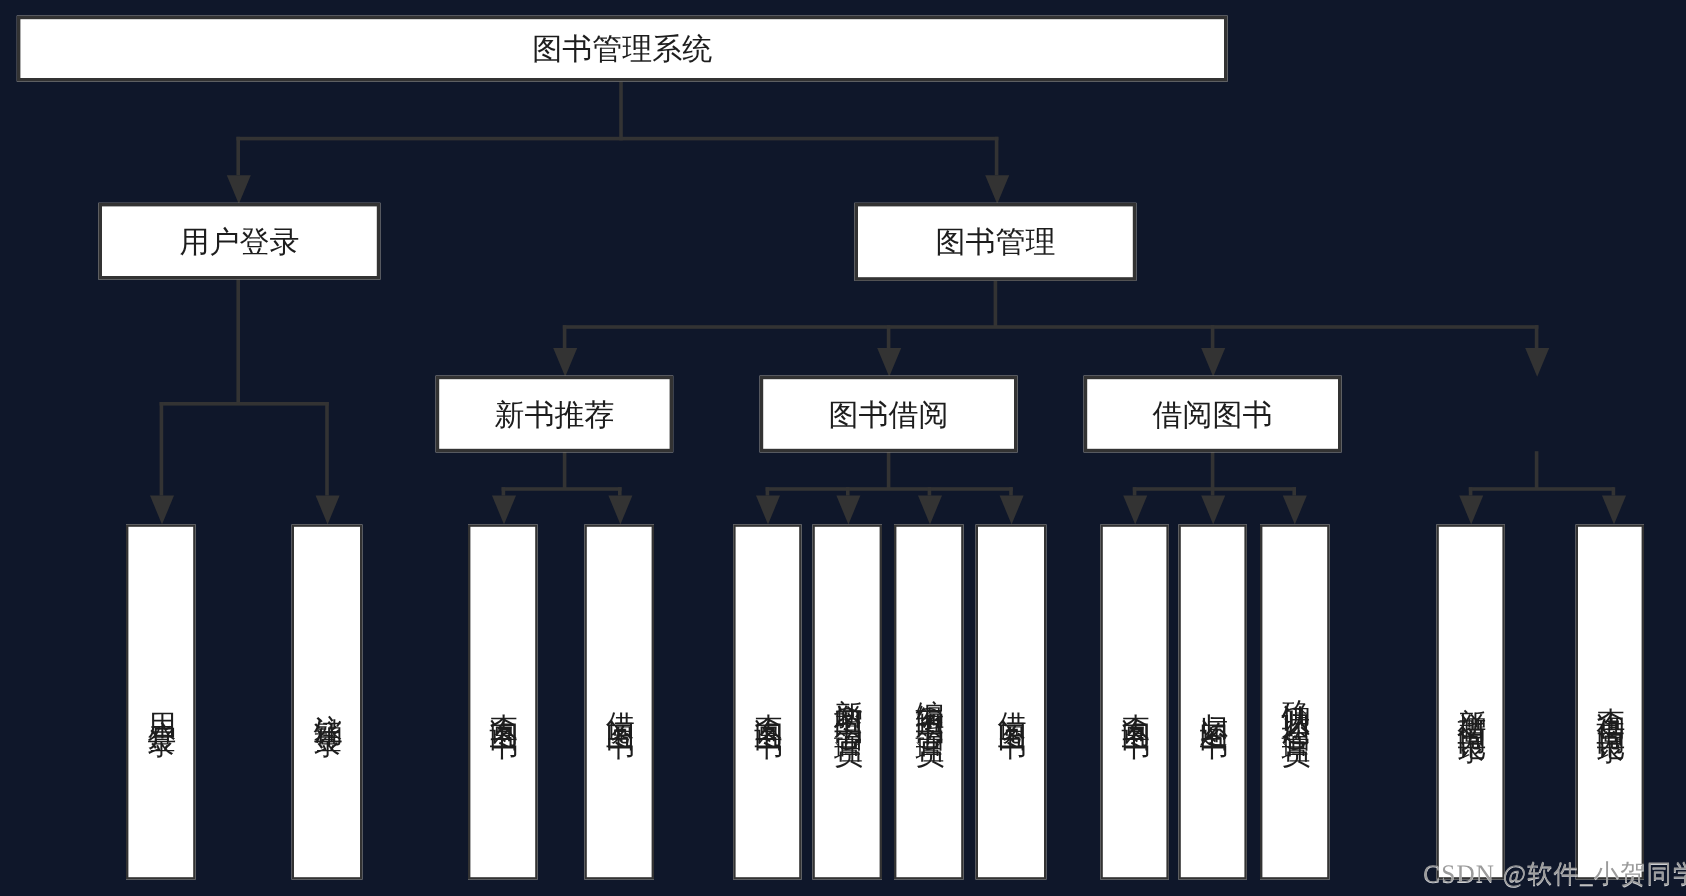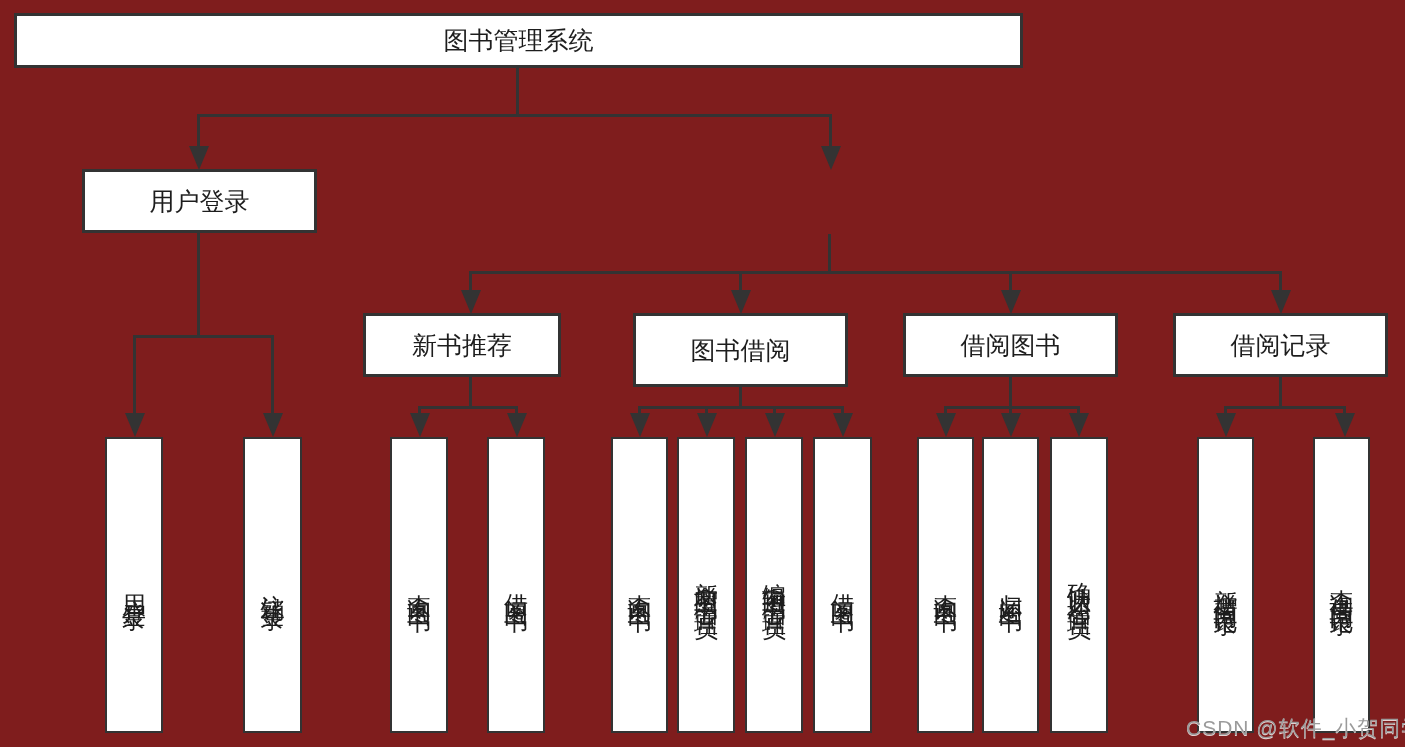--- a/index.html
+++ b/index.html
@@ -1,18 +1,18 @@
 <!DOCTYPE html>
 <html><head>
 <meta charset="utf-8">
 <style>
   html,body{margin:0;padding:0;background:#fff;}
   .canvas{
-    position:relative;width:1405px;height:747px;background:#7f1d1d;overflow:hidden;
-    font-family:Liberation Sans, sans-serif;
+    position:relative;width:1405px;height:747px;background:#0f172a;overflow:hidden;
+    font-family:Liberation Serif, serif;
   }
   .line{position:absolute;background:#333;}
   .arrow{position:absolute;width:3px;background:#333;}
   .arrow::after{
     content:"";position:absolute;top:100%;left:50%;margin-left:-10px;
     width:0;height:0;border-left:10px solid transparent;border-right:10px solid transparent;
     border-top:24px solid #333;
   }
   .node{
     position:absolute;box-sizing:border-box;border:3px solid #333;background:#fff;
@@ -69,32 +69,32 @@
   <div class="arrow" style="left:1224px;top:406px;height:7px"></div>
   <div class="arrow" style="left:1343px;top:406px;height:7px"></div>
 
   <div class="node" style="left:14px;top:13px;width:1009px;height:55px">
     <span>图书管理系统</span>
   </div>
 
   <div class="node" style="left:82px;top:169px;width:235px;height:64px">
     <span>用户登录</span>
   </div>
+  <div class="node" style="left:712px;top:169px;width:235px;height:65px">
+    <span>图书管理</span>
+  </div>
 
   <div class="node" style="left:363px;top:313px;width:198px;height:64px">
     <span>新书推荐</span>
   </div>
-  <div class="node" style="left:633px;top:313px;width:215px;height:74px">
+  <div class="node" style="left:633px;top:313px;width:215px;height:64px">
     <span>图书借阅</span>
   </div>
   <div class="node" style="left:903px;top:313px;width:215px;height:64px">
     <span>借阅图书</span>
-  </div>
-  <div class="node" style="left:1173px;top:313px;width:215px;height:64px">
-    <span>借阅记录</span>
   </div>
 
   <div class="node leaf" style="left:105px;top:437px;width:58px;height:296px">
     <span>用户登录</span>
   </div>
   <div class="node leaf" style="left:243px;top:437px;width:59px;height:296px">
     <span>注销登录</span>
   </div>
 
   <div class="node leaf" style="left:390px;top:437px;width:58px;height:296px">

